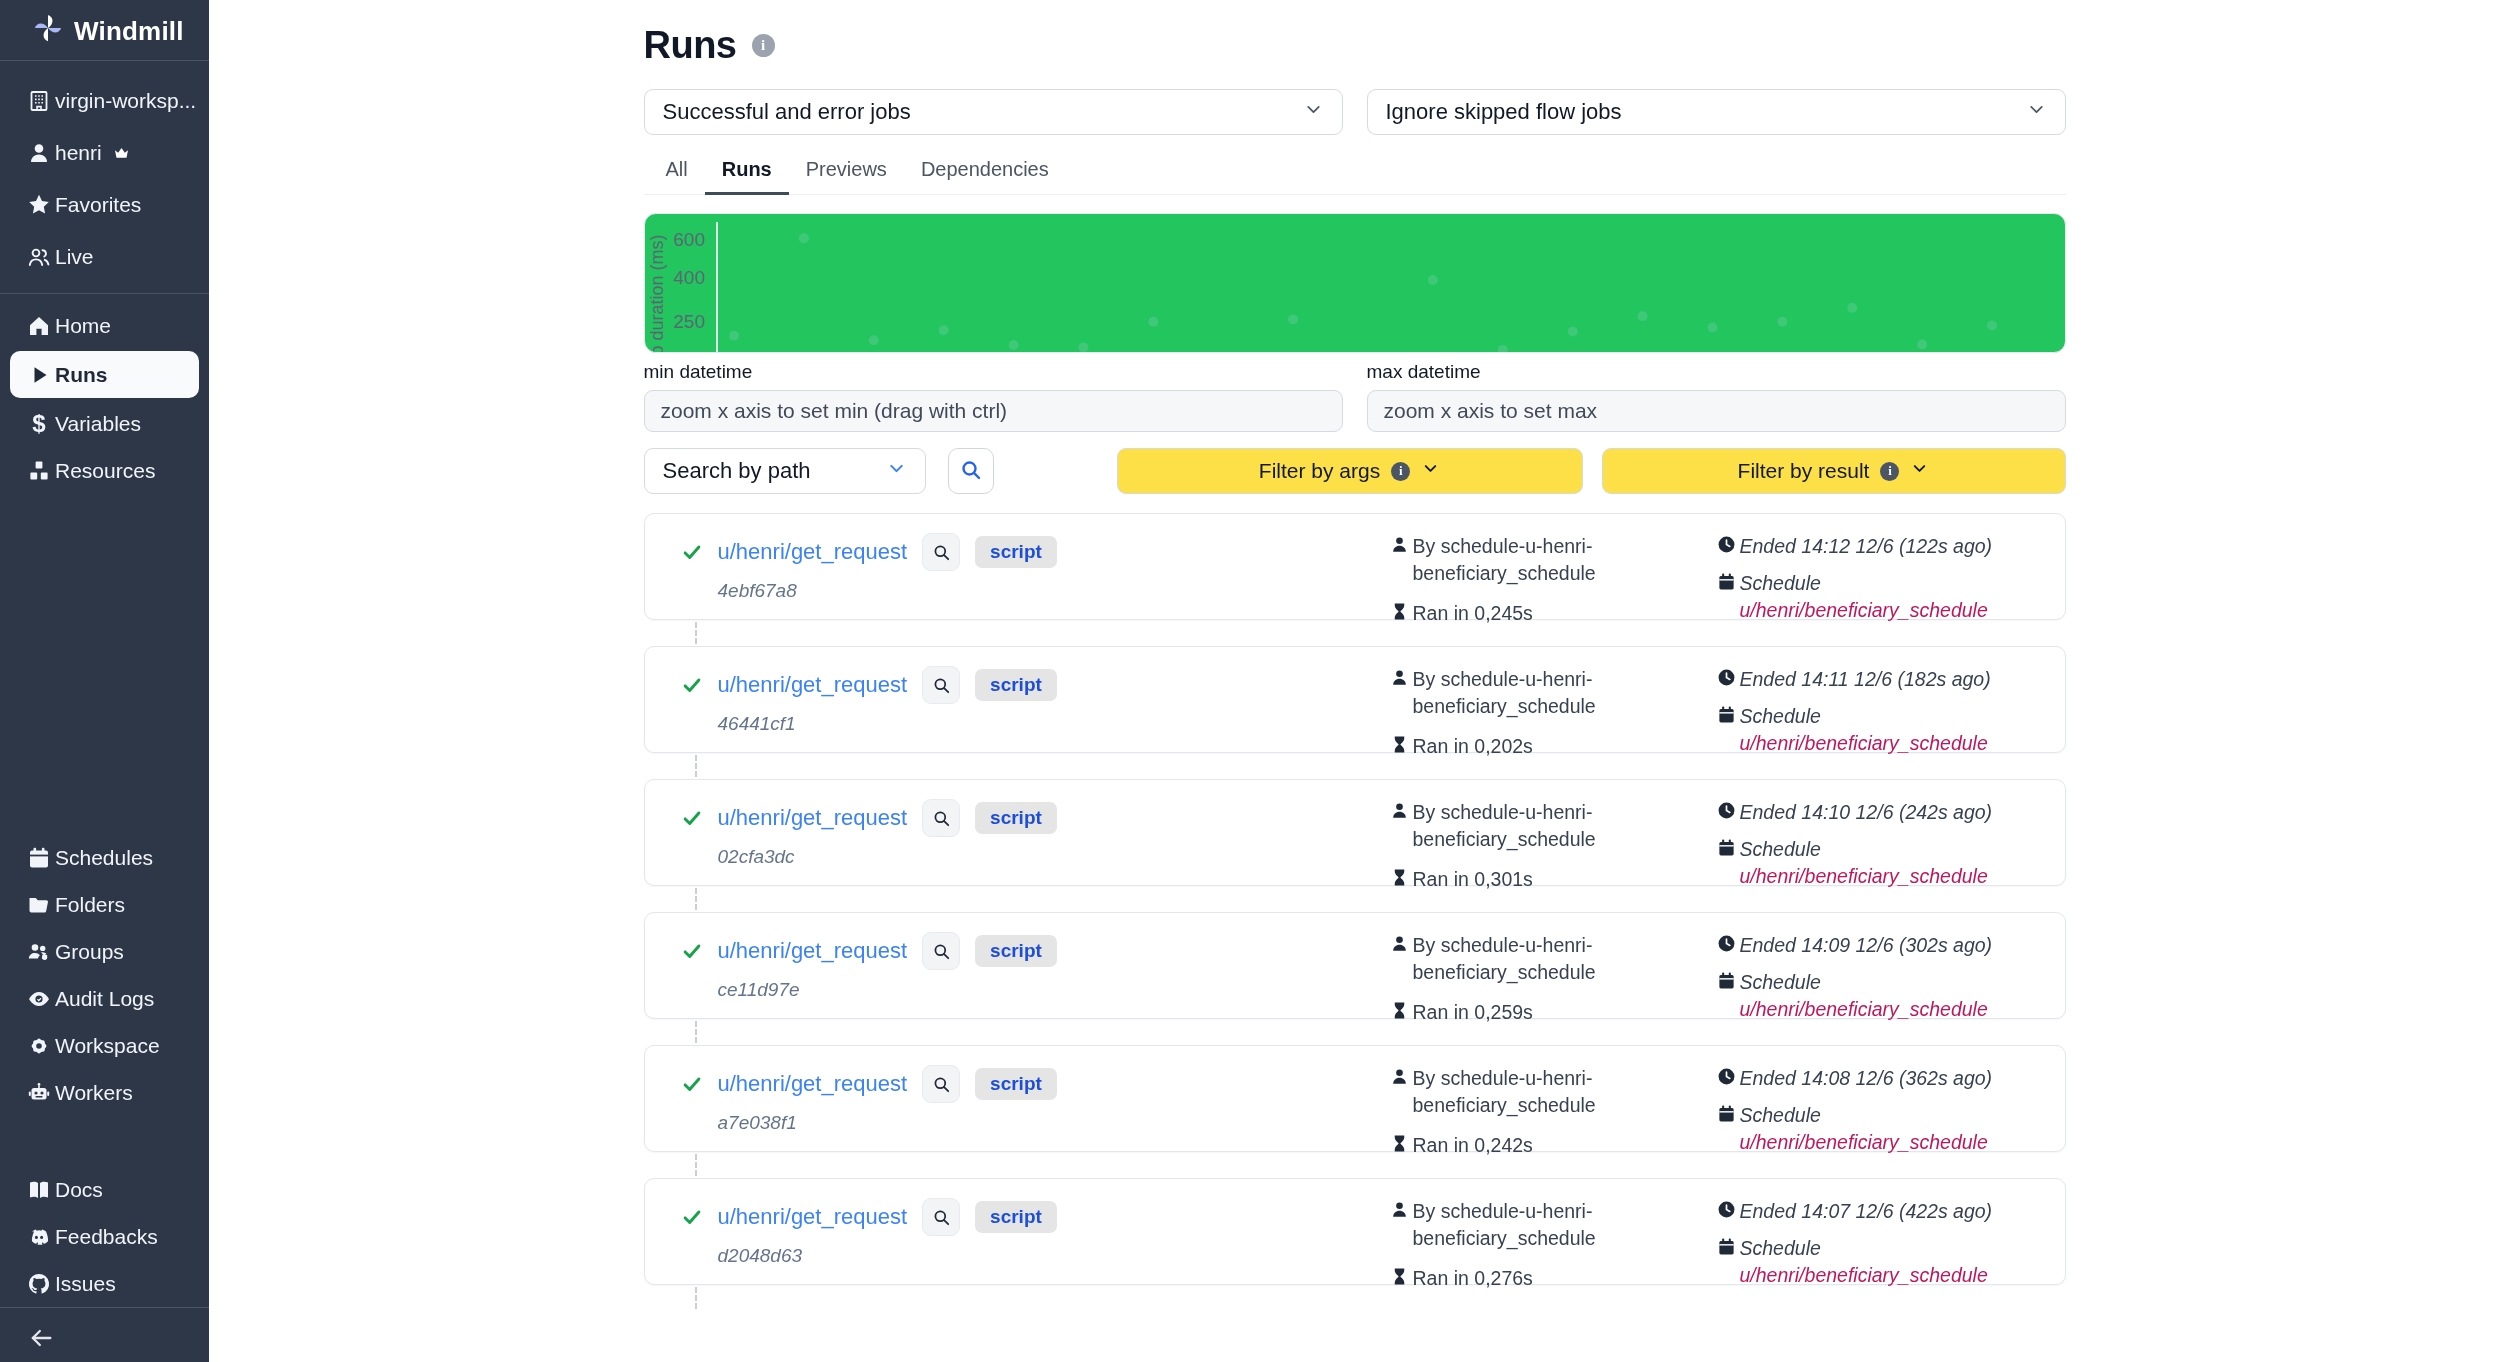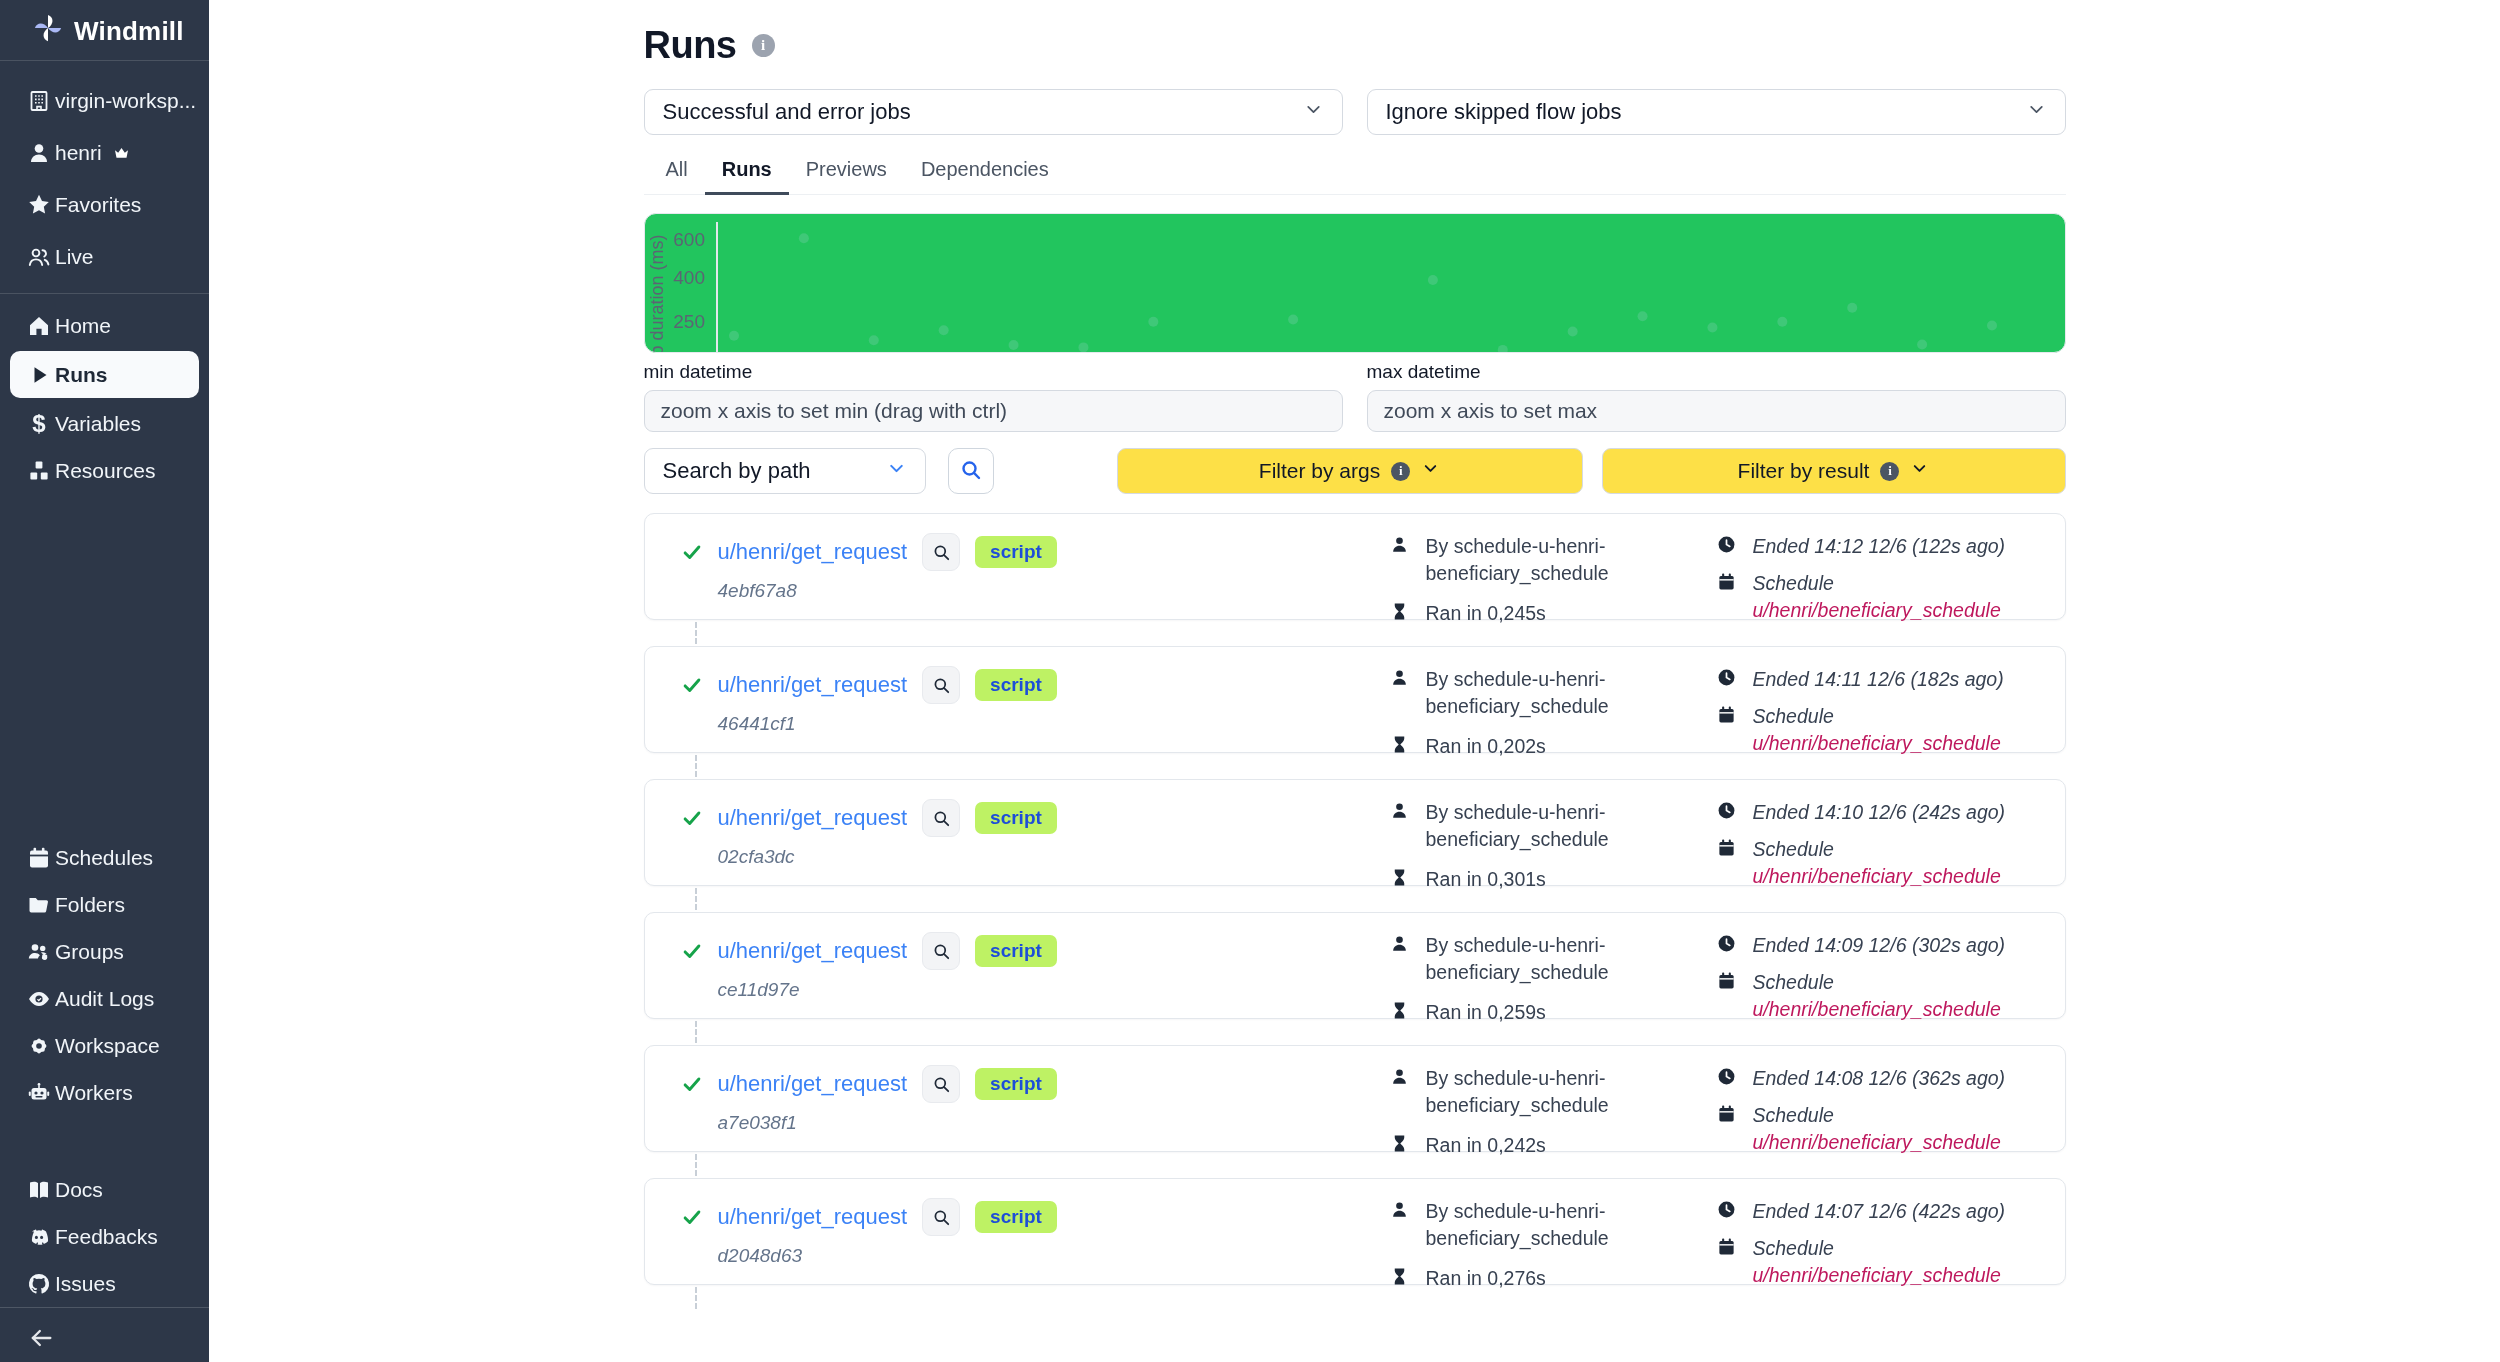--- a/index.html
+++ b/index.html
@@ -81,26 +81,26 @@
   .card { position: relative; height: 107px; background: #fff; border: 1px solid #e3e7ec;
           border-radius: 10px; box-shadow: 0 1px 2px rgba(16,24,40,.04); }
   .card-left { position: absolute; left: 36px; top: 19px; }
   .card-row1 { display: flex; align-items: center; gap: 15px; }
   .check { color: #16a34a; display: inline-flex; }
   .check svg { width: 22px; height: 22px; }
   .path { font-size: 22px; color: #3b82f6; text-decoration: none; cursor: pointer; }
   .magbox { width: 38px; height: 38px; background: #f3f4f6; border: 1px solid #e8eaee; border-radius: 9px;
             display: inline-flex; align-items: center; justify-content: center; cursor: pointer; }
   .magbox svg { width: 19px; height: 19px; color: #1f2937; }
-  .badge { background: #bef264; color: #1d4ed8; font-size: 19px; font-weight: 700;
+  .badge { background: #e5e5e5; color: #1d4ed8; font-size: 19px; font-weight: 700;
            padding: 5px 15px; border-radius: 7px; }
   .hash { margin-top: 9px; margin-left: 37px; font-style: italic; font-size: 19px; color: #64748b; }
   .card-mid { position: absolute; left: 745px; top: 19px; width: 250px; }
   .card-right { position: absolute; left: 1072px; top: 19px; font-style: italic; }
-  .meta { display: flex; align-items: flex-start; gap: 17px; font-size: 19.5px; color: #374151; line-height: 1.38; }
+  .meta { display: flex; align-items: flex-start; gap: 4px; font-size: 19.5px; color: #374151; line-height: 1.38; }
   .meta .ic { margin-top: 2px; display: inline-flex; flex: none; }
   .meta .ic svg { width: 19px; height: 19px; color: #1f2937; }
   .meta.by .txt { width: 205px; }
   .meta.ran { margin-top: 13px; }
   .meta.sched { margin-top: 10px; }
   .sched-link { color: #be185d; text-decoration: none; cursor: pointer; }
   .dot { cursor: crosshair; }
 </style>
 </head>
 <body>

